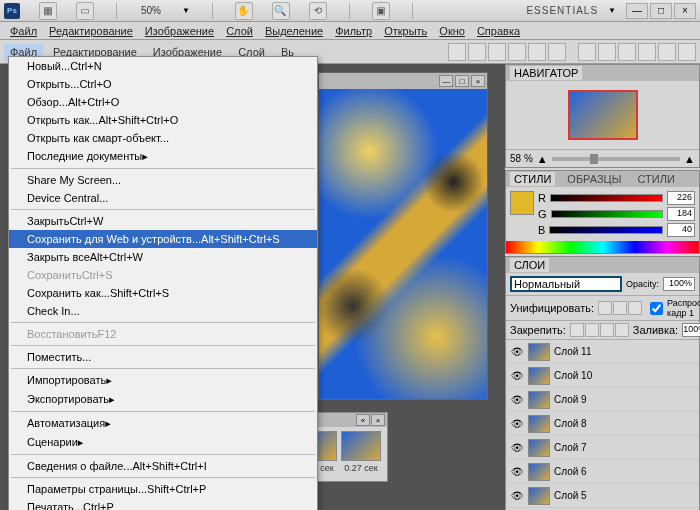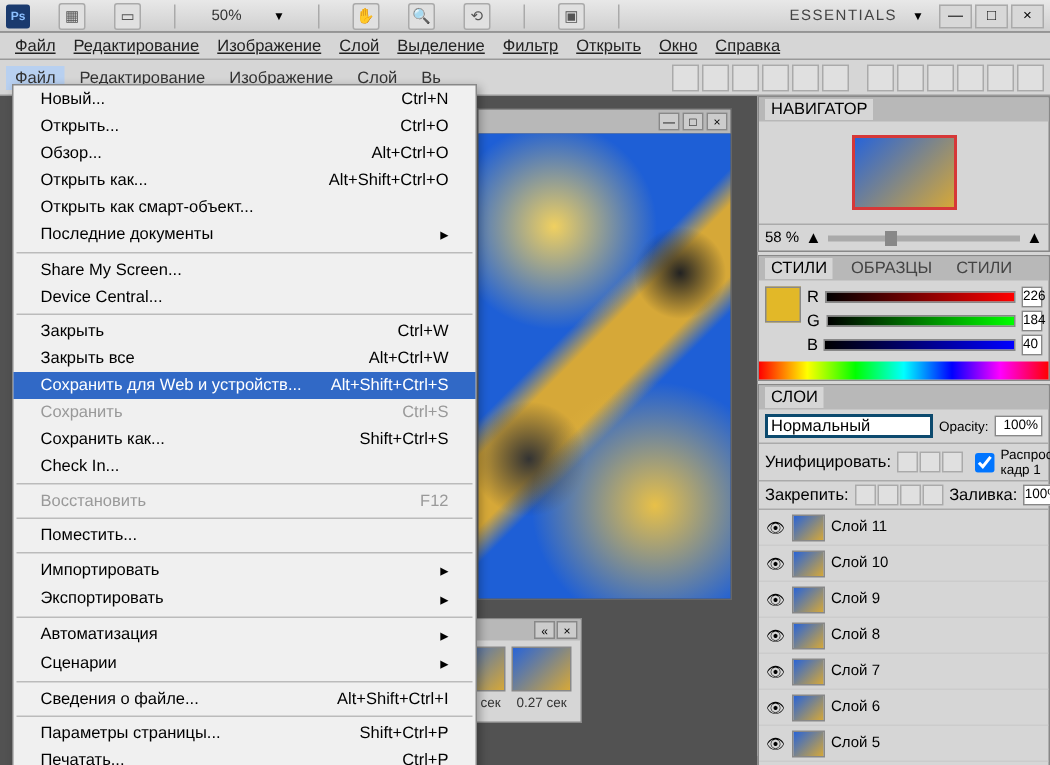--- a/index.html
+++ b/index.html
@@ -14,21 +14,21 @@
 .workspace-btn{font-size:10px;color:#444;padding:2px 8px;letter-spacing:1px}
 .win-btn{width:22px;height:16px;background:#d8d8d8;border:1px solid #aaa;display:flex;align-items:center;justify-content:center;font-size:10px}
 .menubar{height:18px;background:#d6d6d6;display:flex;align-items:center;padding:0 4px;border-bottom:1px solid #999}
 .menu-item{padding:2px 6px;font-size:11px;color:#222;cursor:default}
 .menu-item u{text-decoration:underline}
 .options-bar{height:24px;background:#d6d6d6;display:flex;align-items:center;padding:0 4px;gap:4px;border-bottom:1px solid #999}
 .opt-seg{padding:2px 6px;font-size:11px;color:#333;text-decoration:underline}
 .opt-icons{display:flex;gap:2px;margin-left:auto}
 .opt-icon{width:18px;height:18px;border:1px solid #aaa;background:#e0e0e0}
 .dropdown{position:absolute;left:8px;top:56px;width:310px;background:#f0f0f0;border:1px solid #888;box-shadow:2px 2px 6px rgba(0,0,0,0.3);z-index:100}
-.dd-row{display:flex;justify-content:space-between;padding:3px 18px 3px 18px;font-size:11px;color:#000}
+.dd-row{display:flex;padding:3px 18px 3px 18px;font-size:11px;color:#000}
 .dd-row.sel{background:#3169c6;color:#fff}
 .dd-row.disabled{color:#999}
 .dd-sep{height:1px;background:#bbb;margin:2px 2px}
 .canvas-area{position:absolute;left:318px;top:72px;width:170px;height:340px;background:#525252}
 .doc-win{border:1px solid #666}
 .doc-title{height:16px;background:#b8b8b8;display:flex;align-items:center;justify-content:flex-end;padding:0 2px;gap:2px}
 .doc-btn{width:14px;height:12px;background:#ccc;border:1px solid #888;font-size:8px;display:flex;align-items:center;justify-content:center}
 .doc-img{width:100%;background:linear-gradient(135deg,#1e5fd6 0%,#1e5fd6 40%,#d6a838 45%,#d6a838 55%,#1e5fd6 60%);position:relative;overflow:hidden}
 .doc-img::before{content:"";position:absolute;inset:0;background:radial-gradient(circle at 30% 20%,#f0d060 0%,transparent 25%),radial-gradient(circle at 70% 80%,#e8c048 0%,transparent 30%),radial-gradient(circle at 20% 70%,#333 0%,transparent 15%),radial-gradient(circle at 80% 30%,#222 0%,transparent 12%)}
 .anim-panel{position:absolute;left:28px;top:412px;width:360px;height:70px;background:#d6d6d6;border:1px solid #888}
@@ -46,21 +46,21 @@
 .nav-thumb{width:70px;height:50px;border:2px solid #d63838;background:linear-gradient(135deg,#2864d8,#d6a838)}
 .nav-footer{height:18px;display:flex;align-items:center;padding:0 4px;gap:4px;border-top:1px solid #aaa}
 .nav-pct{font-size:10px}
 .slider{flex:1;height:4px;background:#aaa;position:relative}
 .slider-thumb{position:absolute;width:8px;height:10px;background:#888;top:-3px;left:30%}
 .color-body{padding:4px;display:flex;gap:4px}
 .color-swatch{width:24px;height:24px;border:1px solid #888}
 .color-sliders{flex:1;display:flex;flex-direction:column;gap:2px}
 .cslider{display:flex;align-items:center;gap:4px;font-size:9px}
 .cslider .bar{flex:1;height:8px;border:1px solid #888}
-.cslider .val{width:14px;height:14px;border:1px solid #888;background:#fff;text-align:right;padding-right:2px;font-size:9px}
+.cslider .val{width:28px;height:14px;border:1px solid #888;background:#fff;text-align:right;padding-right:2px;font-size:9px}
 .color-strip{height:12px;background:linear-gradient(90deg,red,yellow,lime,cyan,blue,magenta,red)}
 .layers-head{padding:3px 4px;display:flex;gap:4px;align-items:center;border-bottom:1px solid #aaa}
 .blend-sel{flex:1;height:16px;border:2px solid #0c4a6e;background:#fff;font-size:11px;padding:0 2px}
 .opacity-lbl{font-size:9px}
 .opacity-val{width:32px;height:14px;border:1px solid #888;background:#fff;font-size:9px;text-align:right;padding-right:2px}
 .layers-sub{padding:2px 4px;display:flex;gap:4px;align-items:center;font-size:9px;border-bottom:1px solid #aaa}
 .lock-icons{display:flex;gap:1px}
 .lock-icon{width:14px;height:14px;border:1px solid #aaa;background:#e0e0e0}
 .layers-list{max-height:200px;overflow:hidden}
 .layer-row{display:flex;align-items:center;padding:2px 4px;gap:4px;border-bottom:1px solid #ccc;height:24px}
@@ -163,27 +163,27 @@
     </div>
     <div class="dd-row">
       <span>Device Central...</span>
       <span></span>
     </div>
     <div class="dd-sep"></div>
     <div class="dd-row">
       <span>Закрыть</span>
       <span>Ctrl+W</span>
     </div>
-    <div class="dd-row">
-      <span>Закрыть все</span>
-      <span>Alt+Ctrl+W</span>
-    </div>
     <div class="dd-row sel">
       <span>Сохранить для Web и устройств...</span>
       <span>Alt+Shift+Ctrl+S</span>
+    </div>
+    <div class="dd-row">
+      <span>Закрыть все</span>
+      <span>Alt+Ctrl+W</span>
     </div>
     <div class="dd-row disabled">
       <span>Сохранить</span>
       <span>Ctrl+S</span>
     </div>
     <div class="dd-row">
       <span>Сохранить как...</span>
       <span>Shift+Ctrl+S</span>
     </div>
     <div class="dd-row">

